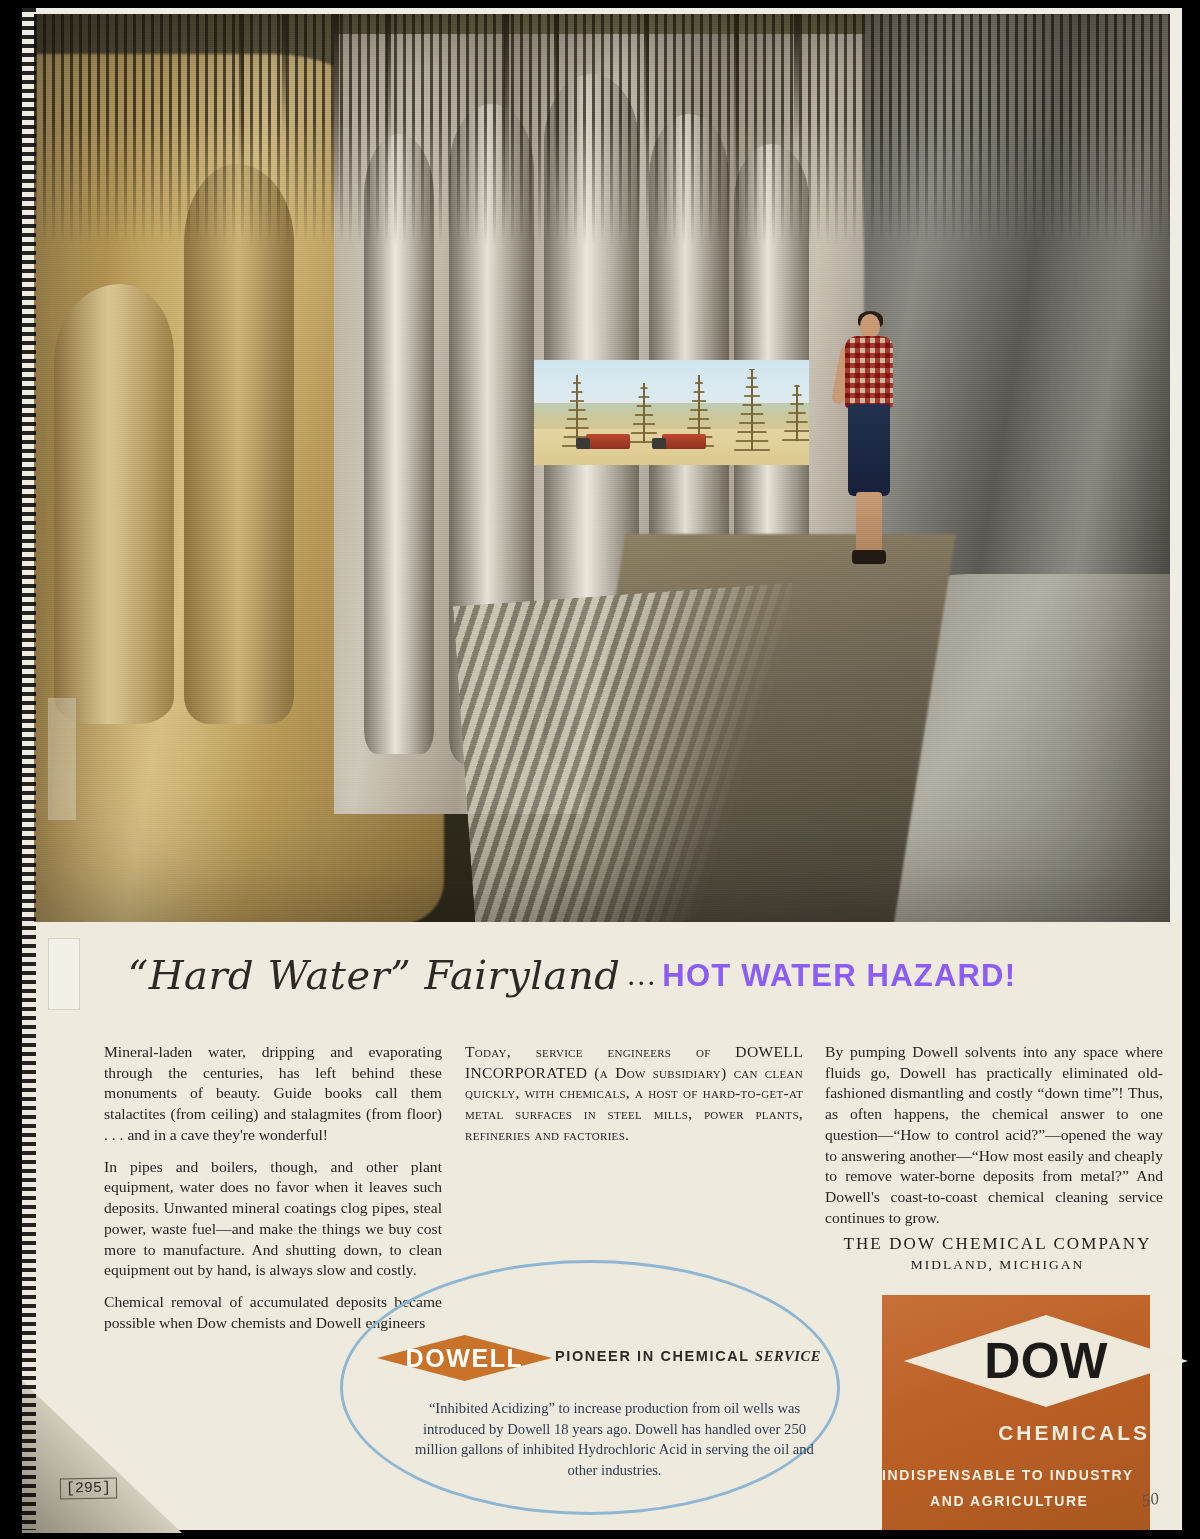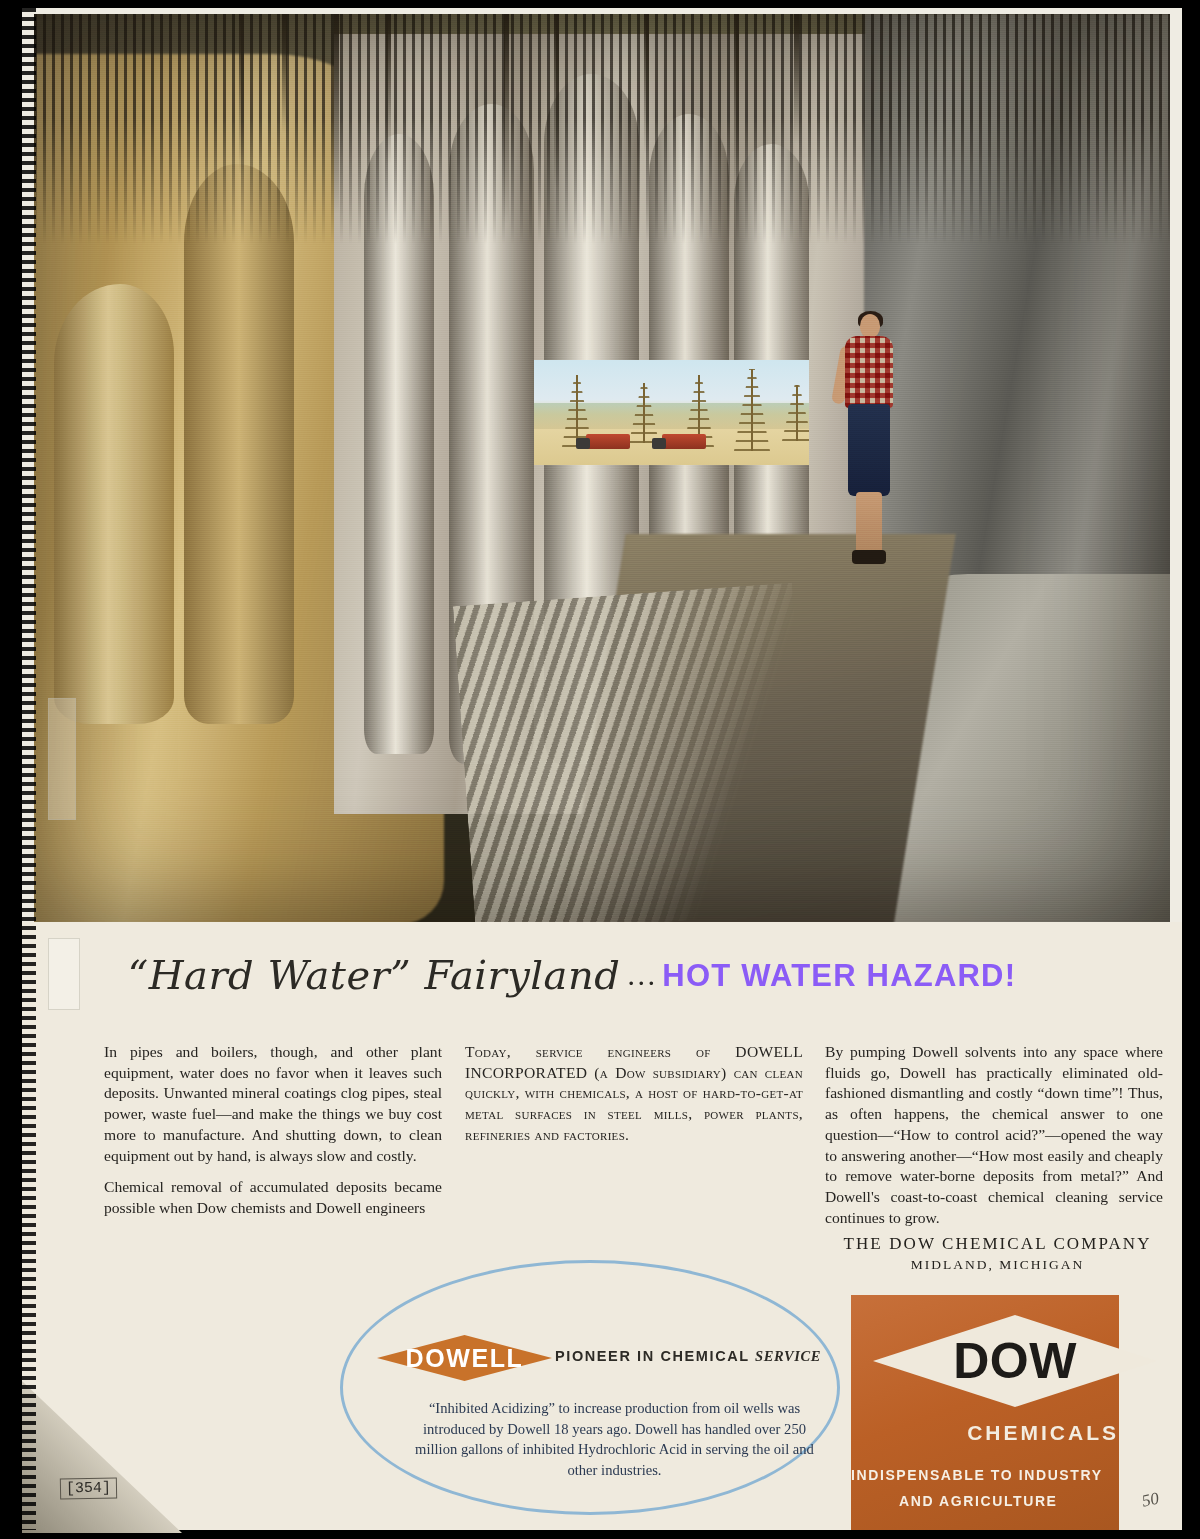--- a/index.html
+++ b/index.html
@@ -333,21 +333,21 @@
     font-family: "Liberation Serif", serif;
     font-size: 14.6px;
     line-height: 1.42;
     color: #2b3a52;
     text-align: center;
   }
 
   
   #dowblock {
     position: absolute;
-    left: 829px; top: 1287px;
+    left: 860px; top: 1287px;
     width: 268px; height: 235px;
     background: linear-gradient(160deg,#c7703a 0%,#bb6026 45%,#a95720 100%);
   }
   #dow-diamond {
     position: absolute;
     left: 22px; top: 20px;
     width: 284px; height: 92px;
     background: #efe9dc;
     clip-path: polygon(50% 0, 100% 50%, 50% 100%, 0 50%);
   }
@@ -467,20 +467,21 @@
     <div class="vign"></div>
   </div>
 
   <div id="textarea">
 
     <div id="headline">
       <span class="hl-script">“Hard Water” Fairyland</span><span class="hl-dots">…</span><span class="hl-bold">HOT WATER HAZARD!</span>
     </div>
 
     <div id="col1" class="col">
+      <p>Mineral-laden water, dripping and evaporating through the centuries, has left behind these monuments of beauty. Guide books call them stalactites (from ceiling) and stalagmites (from floor) . . . and in a cave they're wonderful!</p>
       <p>In pipes and boilers, though, and other plant equipment, water does no favor when it leaves such deposits. Unwanted mineral coatings clog pipes, steal power, waste fuel—and make the things we buy cost more to manufacture. And shutting down, to clean equipment out by hand, is always slow and costly.</p>
       <p>Chemical removal of accumulated deposits became possible when Dow chemists and Dowell engineers</p>
     </div>
 
     <div id="col2" class="col">
       <p class="sc">Today, service engineers of DOWELL INCORPORATED (a Dow subsidiary) can clean quickly, with chemicals, a host of hard-to-get-at metal surfaces in steel mills, power plants, refineries and factories.</p>
     </div>
 
     <div id="col3" class="col">
       <p>By pumping Dowell solvents into any space where fluids go, Dowell has practically eliminated old-fashioned dismantling and costly “down time”! Thus, as often happens, the chemical answer to one question—“How to control acid?”—opened the way to answering another—“How most easily and cheaply to remove water-borne deposits from metal?” And Dowell's coast-to-coast chemical cleaning service continues to grow.</p>
@@ -518,17 +519,17 @@
     <div id="dow-diamond"></div>
     <div id="dow-word">DOW</div>
     <div id="dow-chem">CHEMICALS</div>
     <div id="dow-line1">INDISPENSABLE TO INDUSTRY</div>
     <div id="dow-line2">AND AGRICULTURE</div>
   </div>
 
   <div id="corner-fold"></div>
   <div id="tapeA"></div>
   <div id="tapeB"></div>
-  <div id="stamp">[354]</div>
+  <div id="stamp">[295]</div>
   <div id="pencil">50</div>
 
   <div class="edge-left"></div>
 </div>
 
 </body></html>

